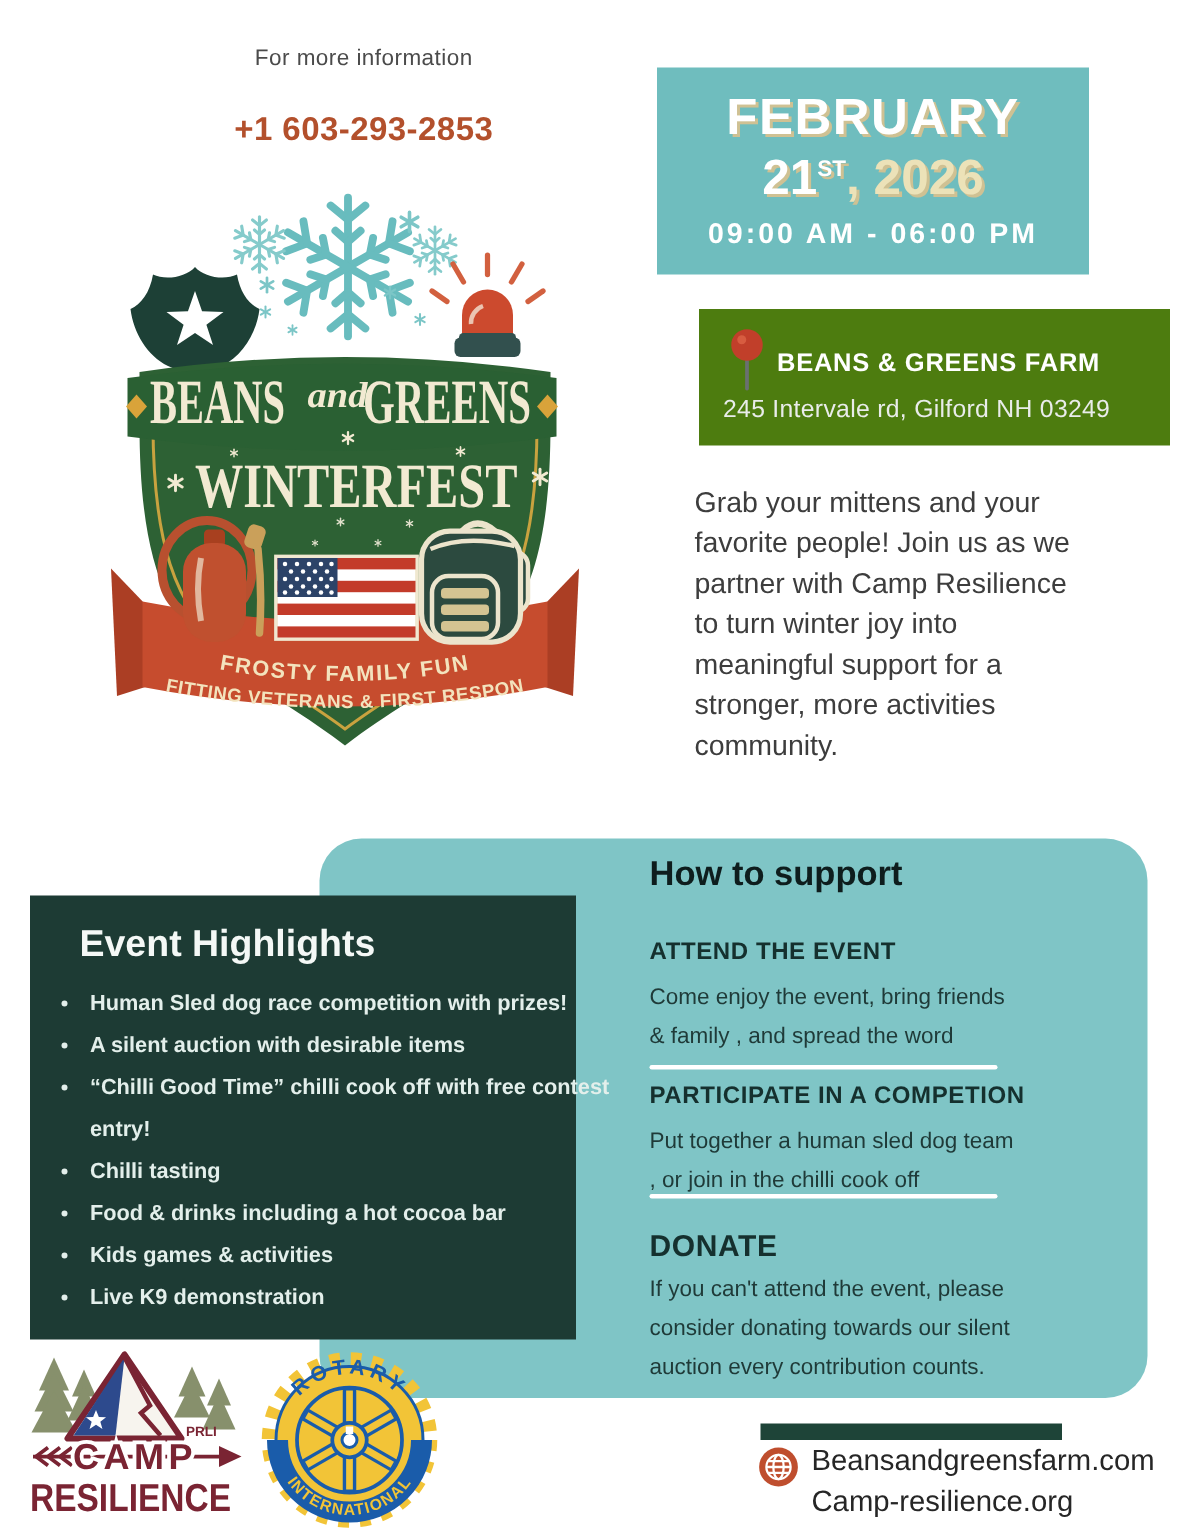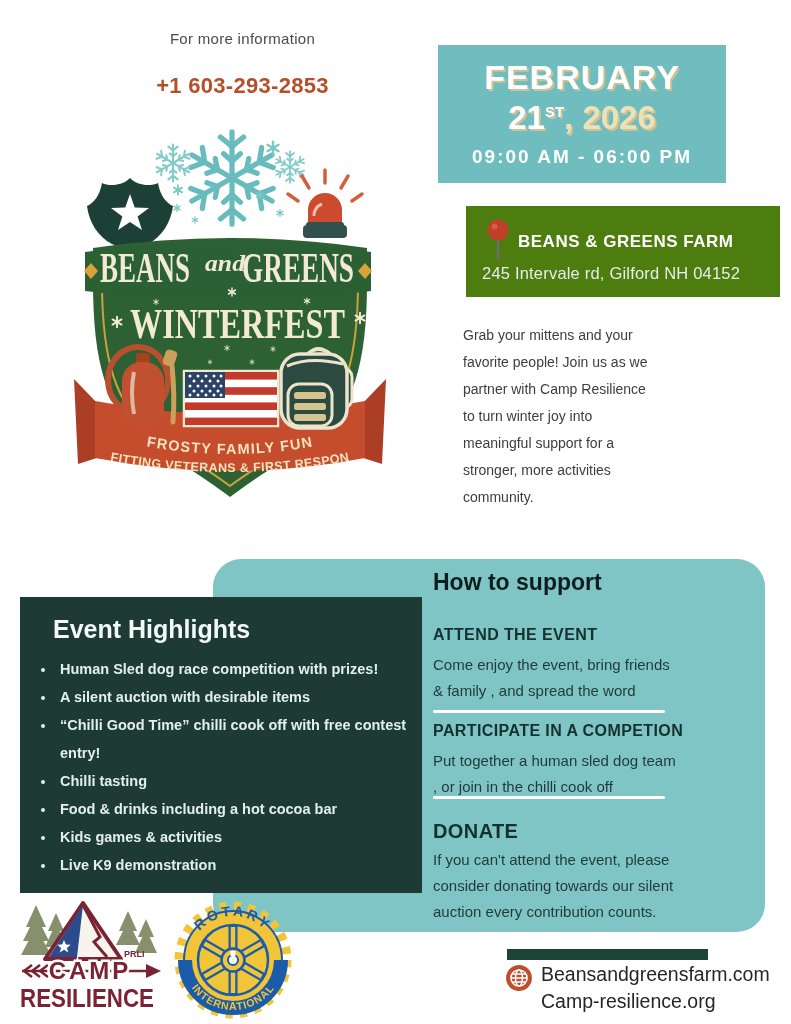--- a/index.html
+++ b/index.html
@@ -23,33 +23,33 @@
   .date-year { color:#ece2b8; }
   .date-time { margin-top:10px; font-size:19px; font-weight:700; color:#ffffff; letter-spacing:2px; }
 
   
   .loc-box { left:466px; top:206px; width:314px; height:91px; background:#4d7c0f; }
   .loc-pin { left:20px; top:12px; }
   .loc-name { position:absolute; left:52px; top:26px; font-size:17px; font-weight:800; color:#ffffff; letter-spacing:.5px; }
   .loc-addr { position:absolute; left:16px; top:58px; font-size:16.5px; color:#e9ecea; letter-spacing:.2px; }
 
   
-  .intro { left:463px; top:322px; font-size:14px; color:#3d3d3d; line-height:27px; }
+  .intro { left:463px; top:322px; font-size:19px; color:#3d3d3d; line-height:27px; }
   .intro div { white-space:nowrap; }
 
   
   .support-panel { left:213px; top:559px; width:552px; height:373px; background:#7fc5c6; border-radius:28px; }
   .support-title { left:433px; top:569px; font-size:23px; font-weight:800; color:#0e1d1d; }
   .support-heading { font-size:16px; font-weight:800; color:#15302e; letter-spacing:.4px; }
   .support-body { font-size:15px; color:#1f3a38; line-height:26px; }
   .support-body div { white-space:nowrap; }
   .divider { width:232px; height:3px; background:#ffffff; border-radius:2px; }
 
   
-  .highlights-box { left:20px; top:597px; width:402px; height:296px; background:#1d3b34; }
+  .highlights-box { left:20px; top:597px; width:364px; height:296px; background:#1d3b34; }
   .highlights-title { position:absolute; left:33px; top:18px; font-size:25px; font-weight:800; color:#f4f8f6; }
   .highlights-list { position:absolute; left:20px; top:58px; width:372px; list-style:disc; padding-left:16px; }
   .highlights-list li { font-size:14.5px; font-weight:700; color:#e3efeb; line-height:28px; padding-left:4px; }
 
   
   .footer-bar { left:507px; top:949px; width:201px; height:11px; background:#1e4438; }
   .globe { left:505px; top:964px; }
   .websites { left:541px; top:961px; font-size:19.5px; color:#262626; line-height:27px; }
 
   svg text { font-family:"Liberation Sans", sans-serif; }
@@ -71,21 +71,21 @@
     <div class="date-time">09:00 AM - 06:00 PM</div>
   </div>
 
   <div class="abs loc-box">
     <svg class="abs loc-pin" width="24" height="46" viewBox="0 0 24 46">
       <path d="M12 21 L12 41" stroke="#6a7070" stroke-width="2.5" stroke-linecap="round"></path>
       <circle cx="12" cy="12" r="10.5" fill="#c13f2a"></circle>
       <circle cx="8.5" cy="8.5" r="3" fill="#e06a4a" opacity="0.7"></circle>
     </svg>
     <div class="loc-name">BEANS &amp; GREENS FARM</div>
-    <div class="loc-addr">245 Intervale rd, Gilford NH 04152</div>
+    <div class="loc-addr">245 Intervale rd, Gilford NH 03249</div>
   </div>
 
   <div class="abs intro">
     <div>Grab your mittens and your</div>
     <div>favorite people! Join us as we</div>
     <div>partner with Camp Resilience</div>
     <div>to turn winter joy into</div>
     <div>meaningful support for a</div>
     <div>stronger, more activities</div>
     <div>community.</div>

